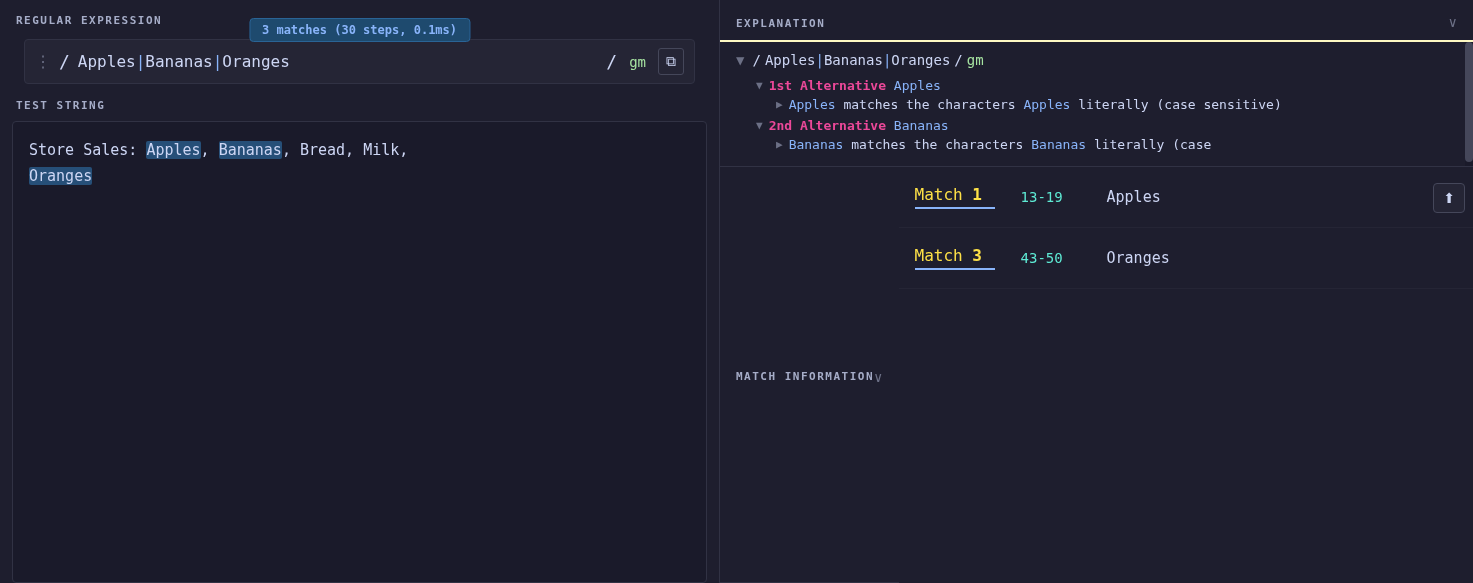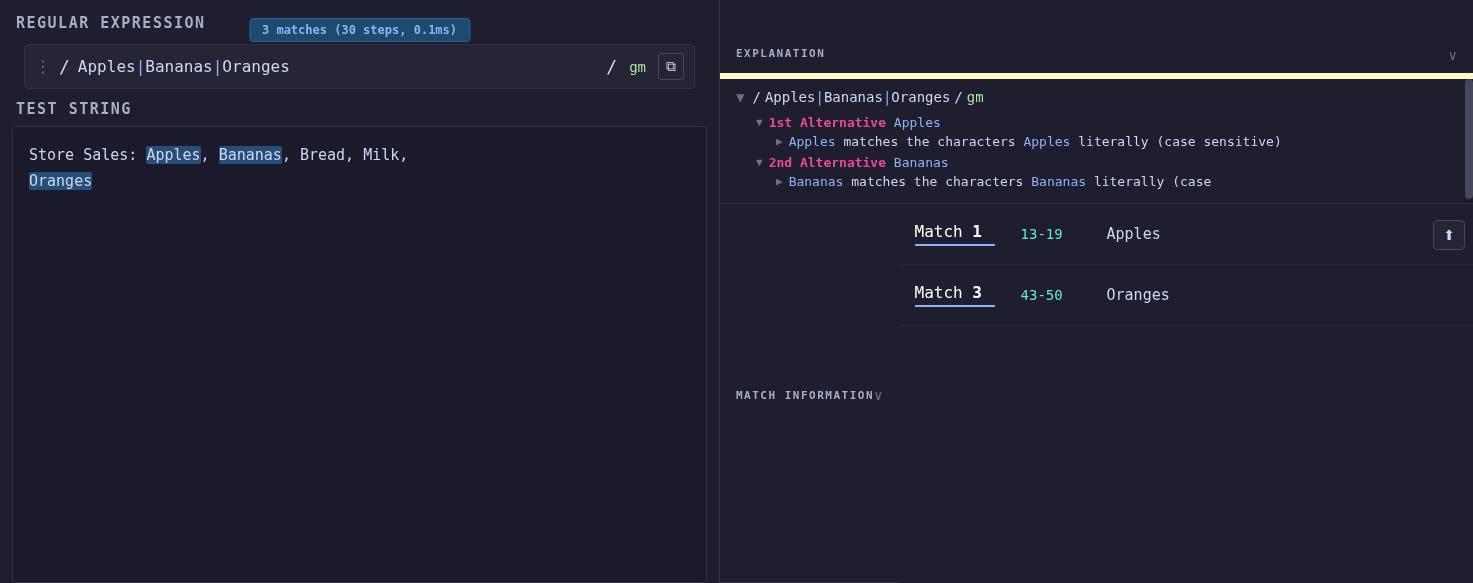--- a/index.html
+++ b/index.html
@@ -17,21 +17,21 @@
     .left-panel {
       width: 720px;
       min-width: 720px;
       border-right: 1px solid #313244;
       display: flex;
       flex-direction: column;
       padding: 0;
     }
 
     .section-header {
-      font-size: 15px;
+      font-size: 11px;
       font-weight: 700;
       letter-spacing: 1.5px;
       color: #a6adc8;
       padding: 16px 16px 8px 16px;
       text-transform: uppercase;
     }
 
     .regex-bar {
       display: flex;
       align-items: center;
@@ -127,25 +127,24 @@
     
     .right-panel {
       flex: 1;
       display: flex;
       flex-direction: column;
       overflow: hidden;
     }
 
     .explanation-header {
       display: flex;
-      align-items: flex-start;
+      align-items: flex-end;
       justify-content: space-between;
       padding: 14px 16px 10px 16px;
-      border-bottom: 6px solid #fef9c3;
-      margin-top: 33px;
+      border-bottom: 2px solid #fef9c3;
     }
 
     .explanation-title {
       font-size: 11px;
       font-weight: 700;
       letter-spacing: 1.5px;
       color: #a6adc8;
       text-transform: uppercase;
     }
 
@@ -273,21 +272,21 @@
     .match-label-wrap {
       display: flex;
       flex-direction: column;
       align-items: flex-start;
       min-width: 90px;
     }
 
     .match-label {
       font-size: 16px;
       font-weight: 500;
-      color: #ffffff;
+      color: #fde047;
     }
 
     .match-label .match-num {
       font-weight: 700;
     }
 
     .match-underline {
       height: 2px;
       width: 80px;
       margin-top: 3px;

